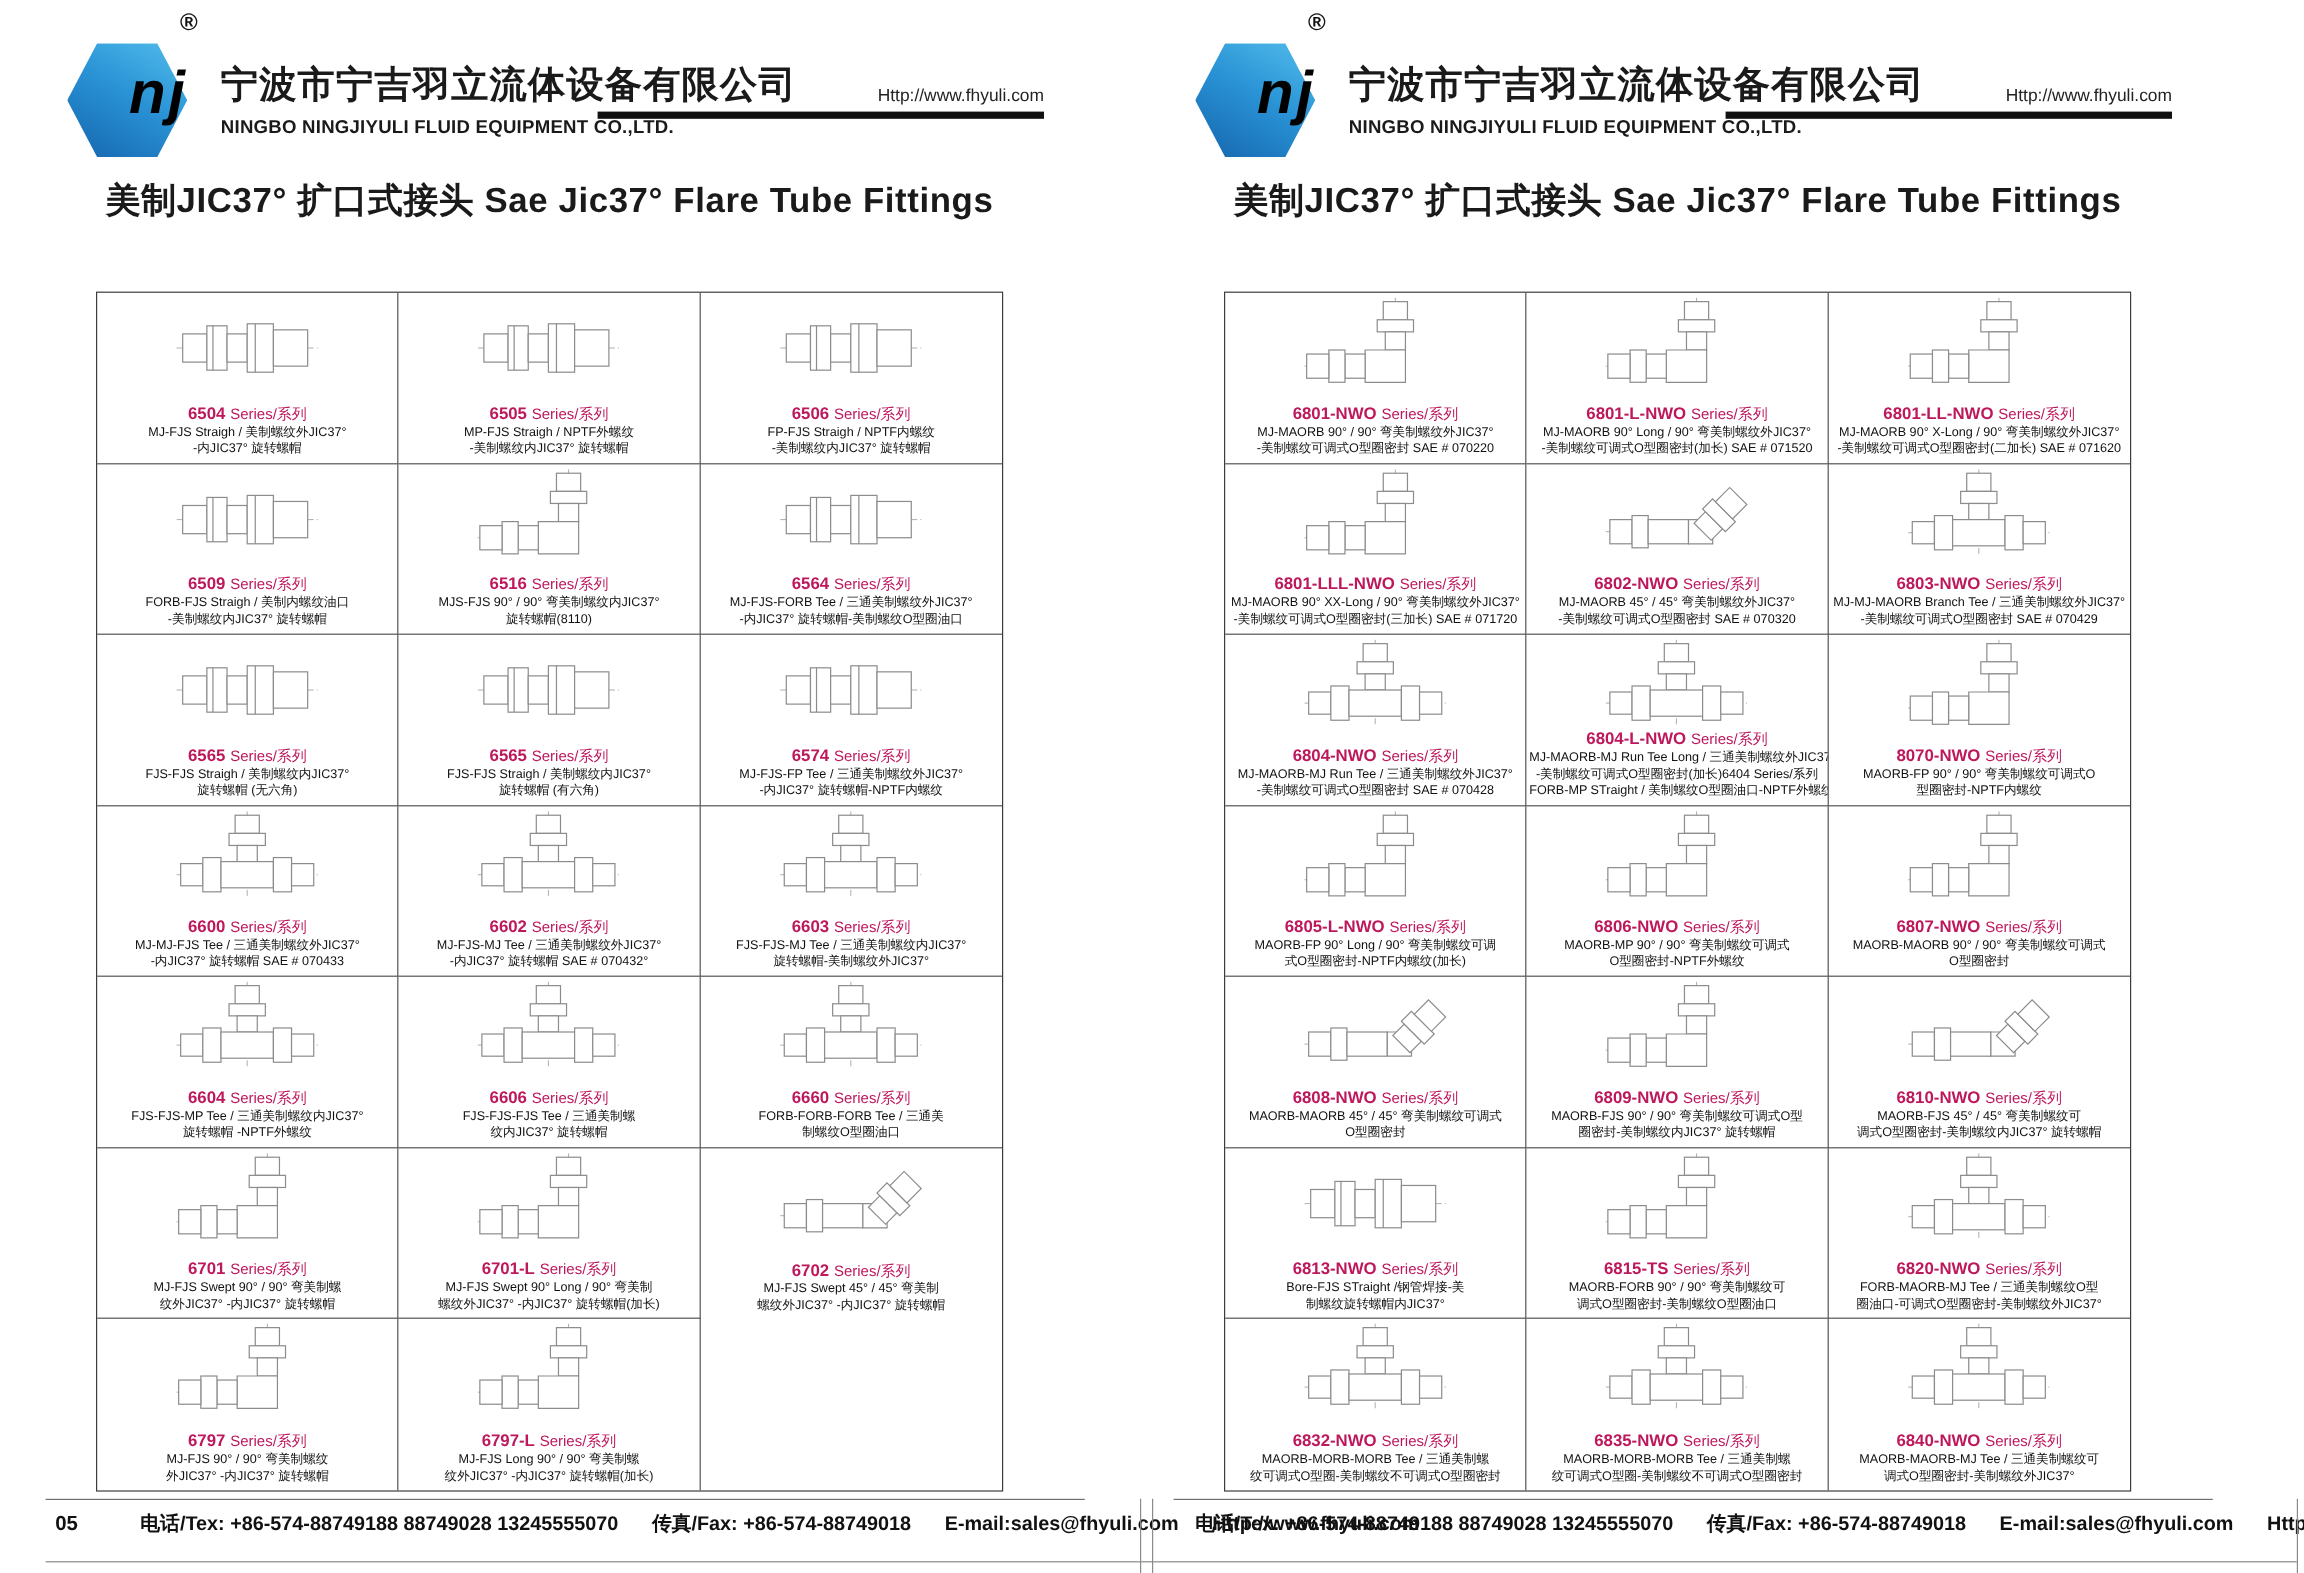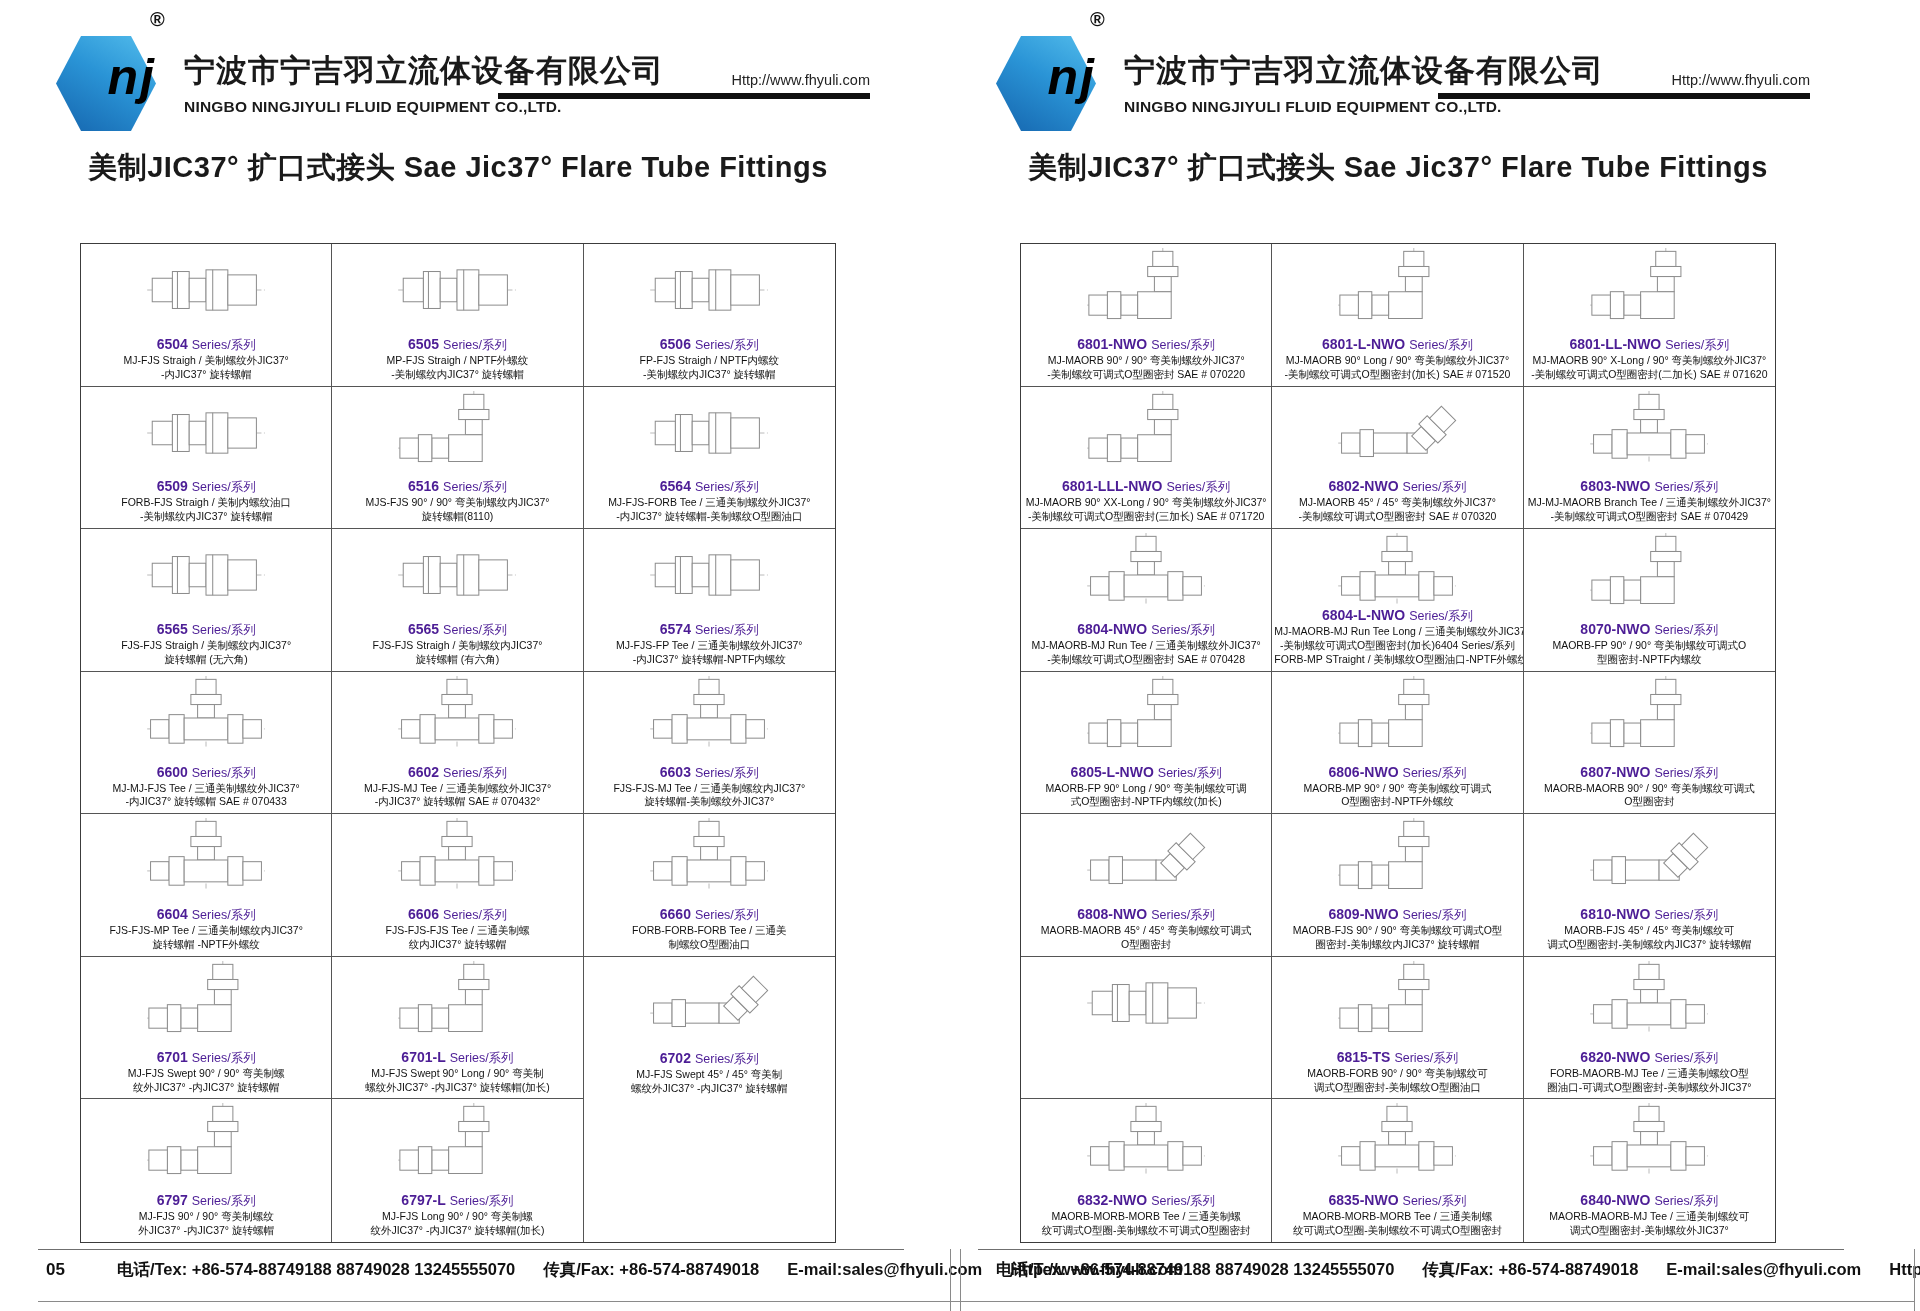--- a/index.html
+++ b/index.html
@@ -30,21 +30,21 @@
 
   
   .grid{position:absolute;top:243px;left:42px;width:756px;height:1000px;
         display:grid;grid-template-columns:repeat(3,1fr);grid-template-rows:repeat(7,1fr);
         border:1.5px solid #3c3c3c;background:#fff;box-sizing:border-box;}
   .cell{position:relative;border-right:1px solid #555;border-bottom:1px solid #555;overflow:hidden;}
   .cell:nth-child(3n){border-right:none;}
   .cell:nth-last-child(-n+3){border-bottom:none;}
   .draw{position:absolute;top:4px;left:50%;transform:translateX(-50%);width:168px;height:84px;}
   .cap{position:absolute;bottom:4px;left:2px;right:2px;text-align:center;}
-  .cap-head{font-size:12.5px;color:#4c1d95;}
+  .cap-head{font-size:12.5px;color:#be185d;}
   .cap-head .num{font-size:14px;font-weight:bold;}
   .cap-head .suffix{margin-left:4px;}
   .cap-lines div{font-size:10.5px;line-height:1.32;color:#111;white-space:nowrap;}
 
   
   .footrule{position:absolute;top:1249px;left:0;right:-6px;height:1px;background:#6f6f6f;}
   .footer{position:absolute;top:1259px;left:8px;right:0;display:flex;gap:28px;
           font-size:16.5px;font-weight:bold;color:#111;white-space:nowrap;align-items:baseline;}
   .pageno{font-size:17px;font-weight:bold;margin-right:24px;}
   .p1 .footer{left:18px;}
@@ -686,20 +686,29 @@
               <div>MAORB-FJS 45° / 45° 弯美制螺纹可</div>
               <div>调式O型圈密封-美制螺纹内JIC37° 旋转螺帽</div>
             </div>
     </div>
   </div>
 
   <div class="cell">
     <svg class="draw" viewBox="0 0 140 100">
             <use href="#d-straight"></use>
           </svg>
+    <div class="cap">
+      <div class="cap-head">
+        <span class="num">6813-NWO</span><span class="suffix">Series/系列</span>
+      </div>
+      <div class="cap-lines">
+              <div>Bore-FJS STraight /钢管焊接-美</div>
+              <div>制螺纹旋转螺帽内JIC37°</div>
+            </div>
+    </div>
   </div>
 
   <div class="cell">
     <svg class="draw" viewBox="0 0 140 100">
             <use href="#d-elbow90"></use>
           </svg>
     <div class="cap">
       <div class="cap-head">
         <span class="num">6815-TS</span><span class="suffix">Series/系列</span>
       </div>

